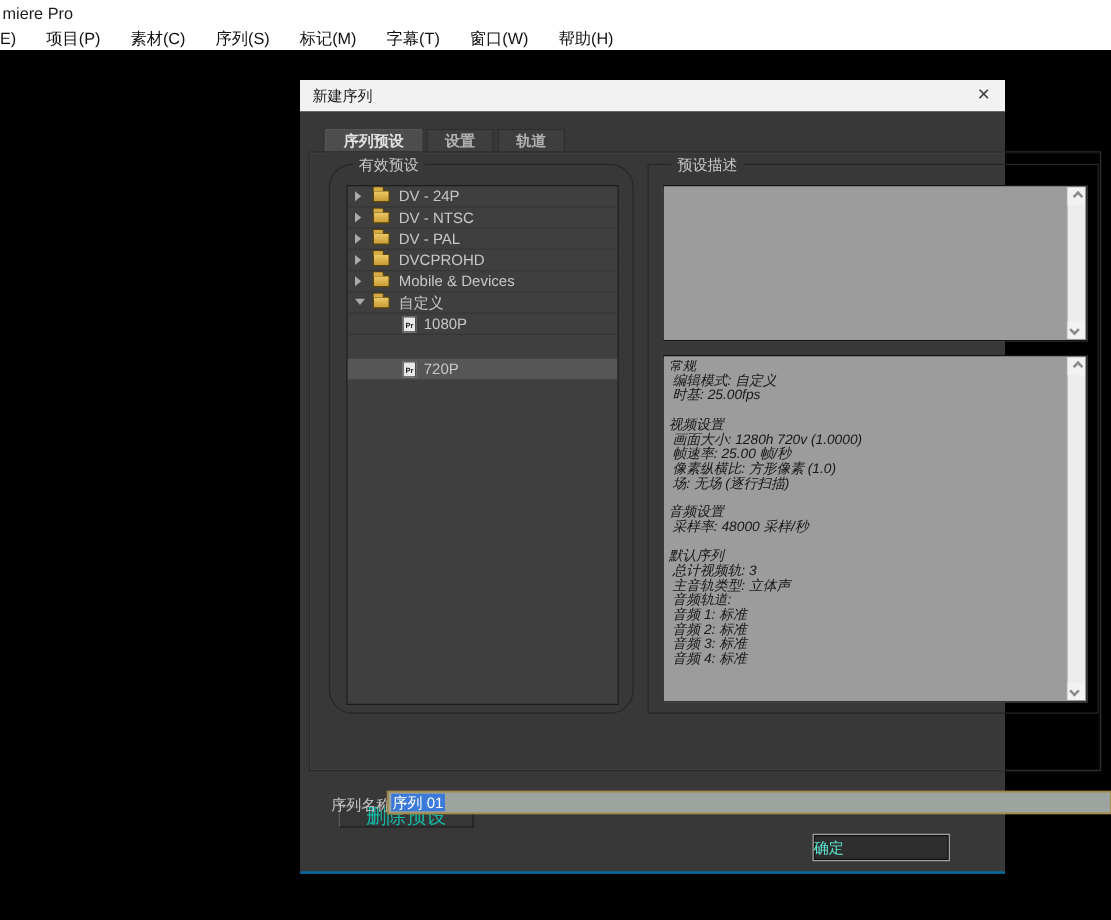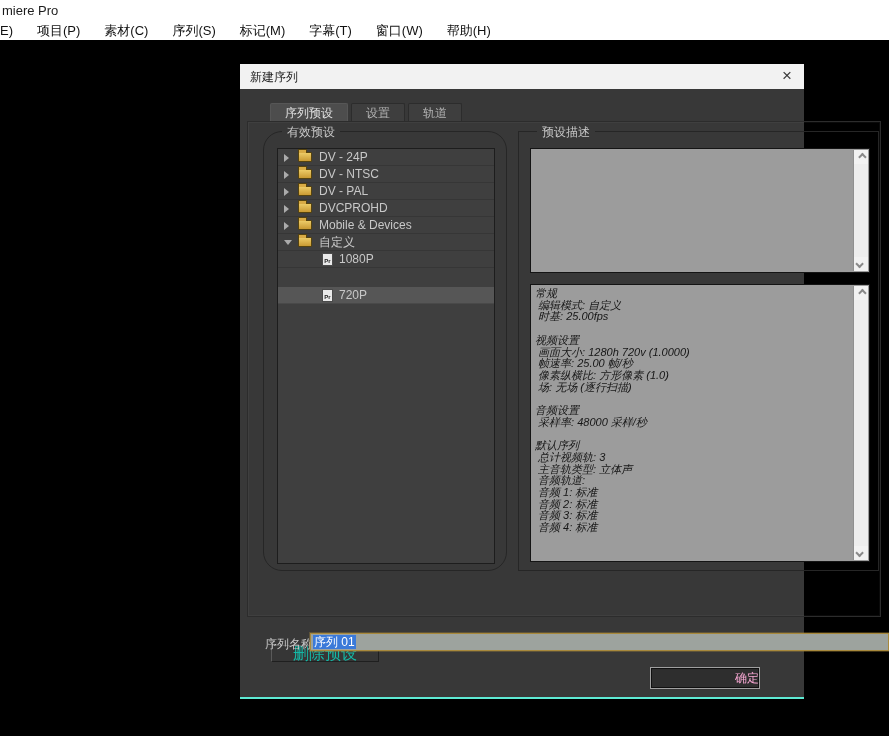--- a/index.html
+++ b/index.html
@@ -8,28 +8,28 @@
 
   
   .menubar { position:absolute; left:0; top:0; width:889px; height:40px; background:#ffffff; }
   .win-title { position:absolute; left:2px; top:3px; font-size:13px; color:#1c1c1c; }
   .menu-row { position:absolute; left:0; top:21px; height:19px; display:flex; align-items:center; }
   .menu-item { font-size:13px; color:#111; padding:0 12px; cursor:default; }
   .menu-item:first-child { padding-left:0; }
 
   
   .dialog { position:absolute; left:240px; top:64px; width:564px; height:635px;
-    background:#383838; border-bottom:2px solid #5eead4; }
+    background:#383838; border-bottom:2px solid #0369a1; }
   .titlebar { position:absolute; left:0; top:0; width:100%; height:25px; background:#f2f2f2; }
   .titlebar .t { position:absolute; left:10px; top:5px; font-size:12px; color:#1a1a1a; }
   .close-btn { position:absolute; right:6px; top:2px; width:22px; height:20px;
     font-size:17px; color:#3c3c3c; text-align:center; line-height:20px; cursor:pointer; }
 
   
-  .tabs { position:absolute; left:30px; top:39px; display:flex; }
+  .tabs { position:absolute; left:20px; top:39px; display:flex;font-weight:bold; }
   .tab { height:19px; line-height:18px; padding:0 14px; font-size:12px; color:#b3b3b3;
     background:#3e3e3e; border:1px solid #2c2c2c; border-bottom:none; margin-right:3px;
     border-radius:2px 2px 0 0; }
   .tab.active { background:#4d4d4d; color:#e2e2e2; border-color:#565656; }
 
   
   .frame { position:absolute; left:7px; top:57px; width:634px; height:496px;
     border:1px solid #2c2c2c; box-shadow:inset 0 0 0 1px rgba(255,255,255,0.04); }
 
   
@@ -86,21 +86,21 @@
   
   .seq-label { position:absolute; left:25px; top:572px; font-size:12px; color:#c9c9c9; }
   .seq-input { position:absolute; left:70px; top:569px; width:579px; height:18px;
     background:#9da39e; border:1px solid #a8893c; box-shadow:0 0 0 1px rgba(168,137,60,0.35);
     font-size:12px; line-height:16px; padding-left:2px; cursor:text; }
   .seq-sel { background:#3b7ad9; color:#ffffff; padding:0 1px; }
 
   
   .btn-ok { position:absolute; left:410px; top:603px; width:110px; height:22px;
     background:#2e2e2e; border:1px solid #a0a0a0; box-shadow:inset 0 0 0 1px #101010;
-    color:#f9a8d4; font-size:12px; text-align:right; line-height:20px; cursor:pointer; }
+    color:#5eead4; font-size:12px; text-align:left; line-height:20px; cursor:pointer; }
 </style>
 </head>
 <body>
 
 <div class="menubar">
   <div class="win-title">miere Pro</div>
   <div class="menu-row">
     <span class="menu-item">E)</span>
     <span class="menu-item">项目(P)</span>
     <span class="menu-item">素材(C)</span>

